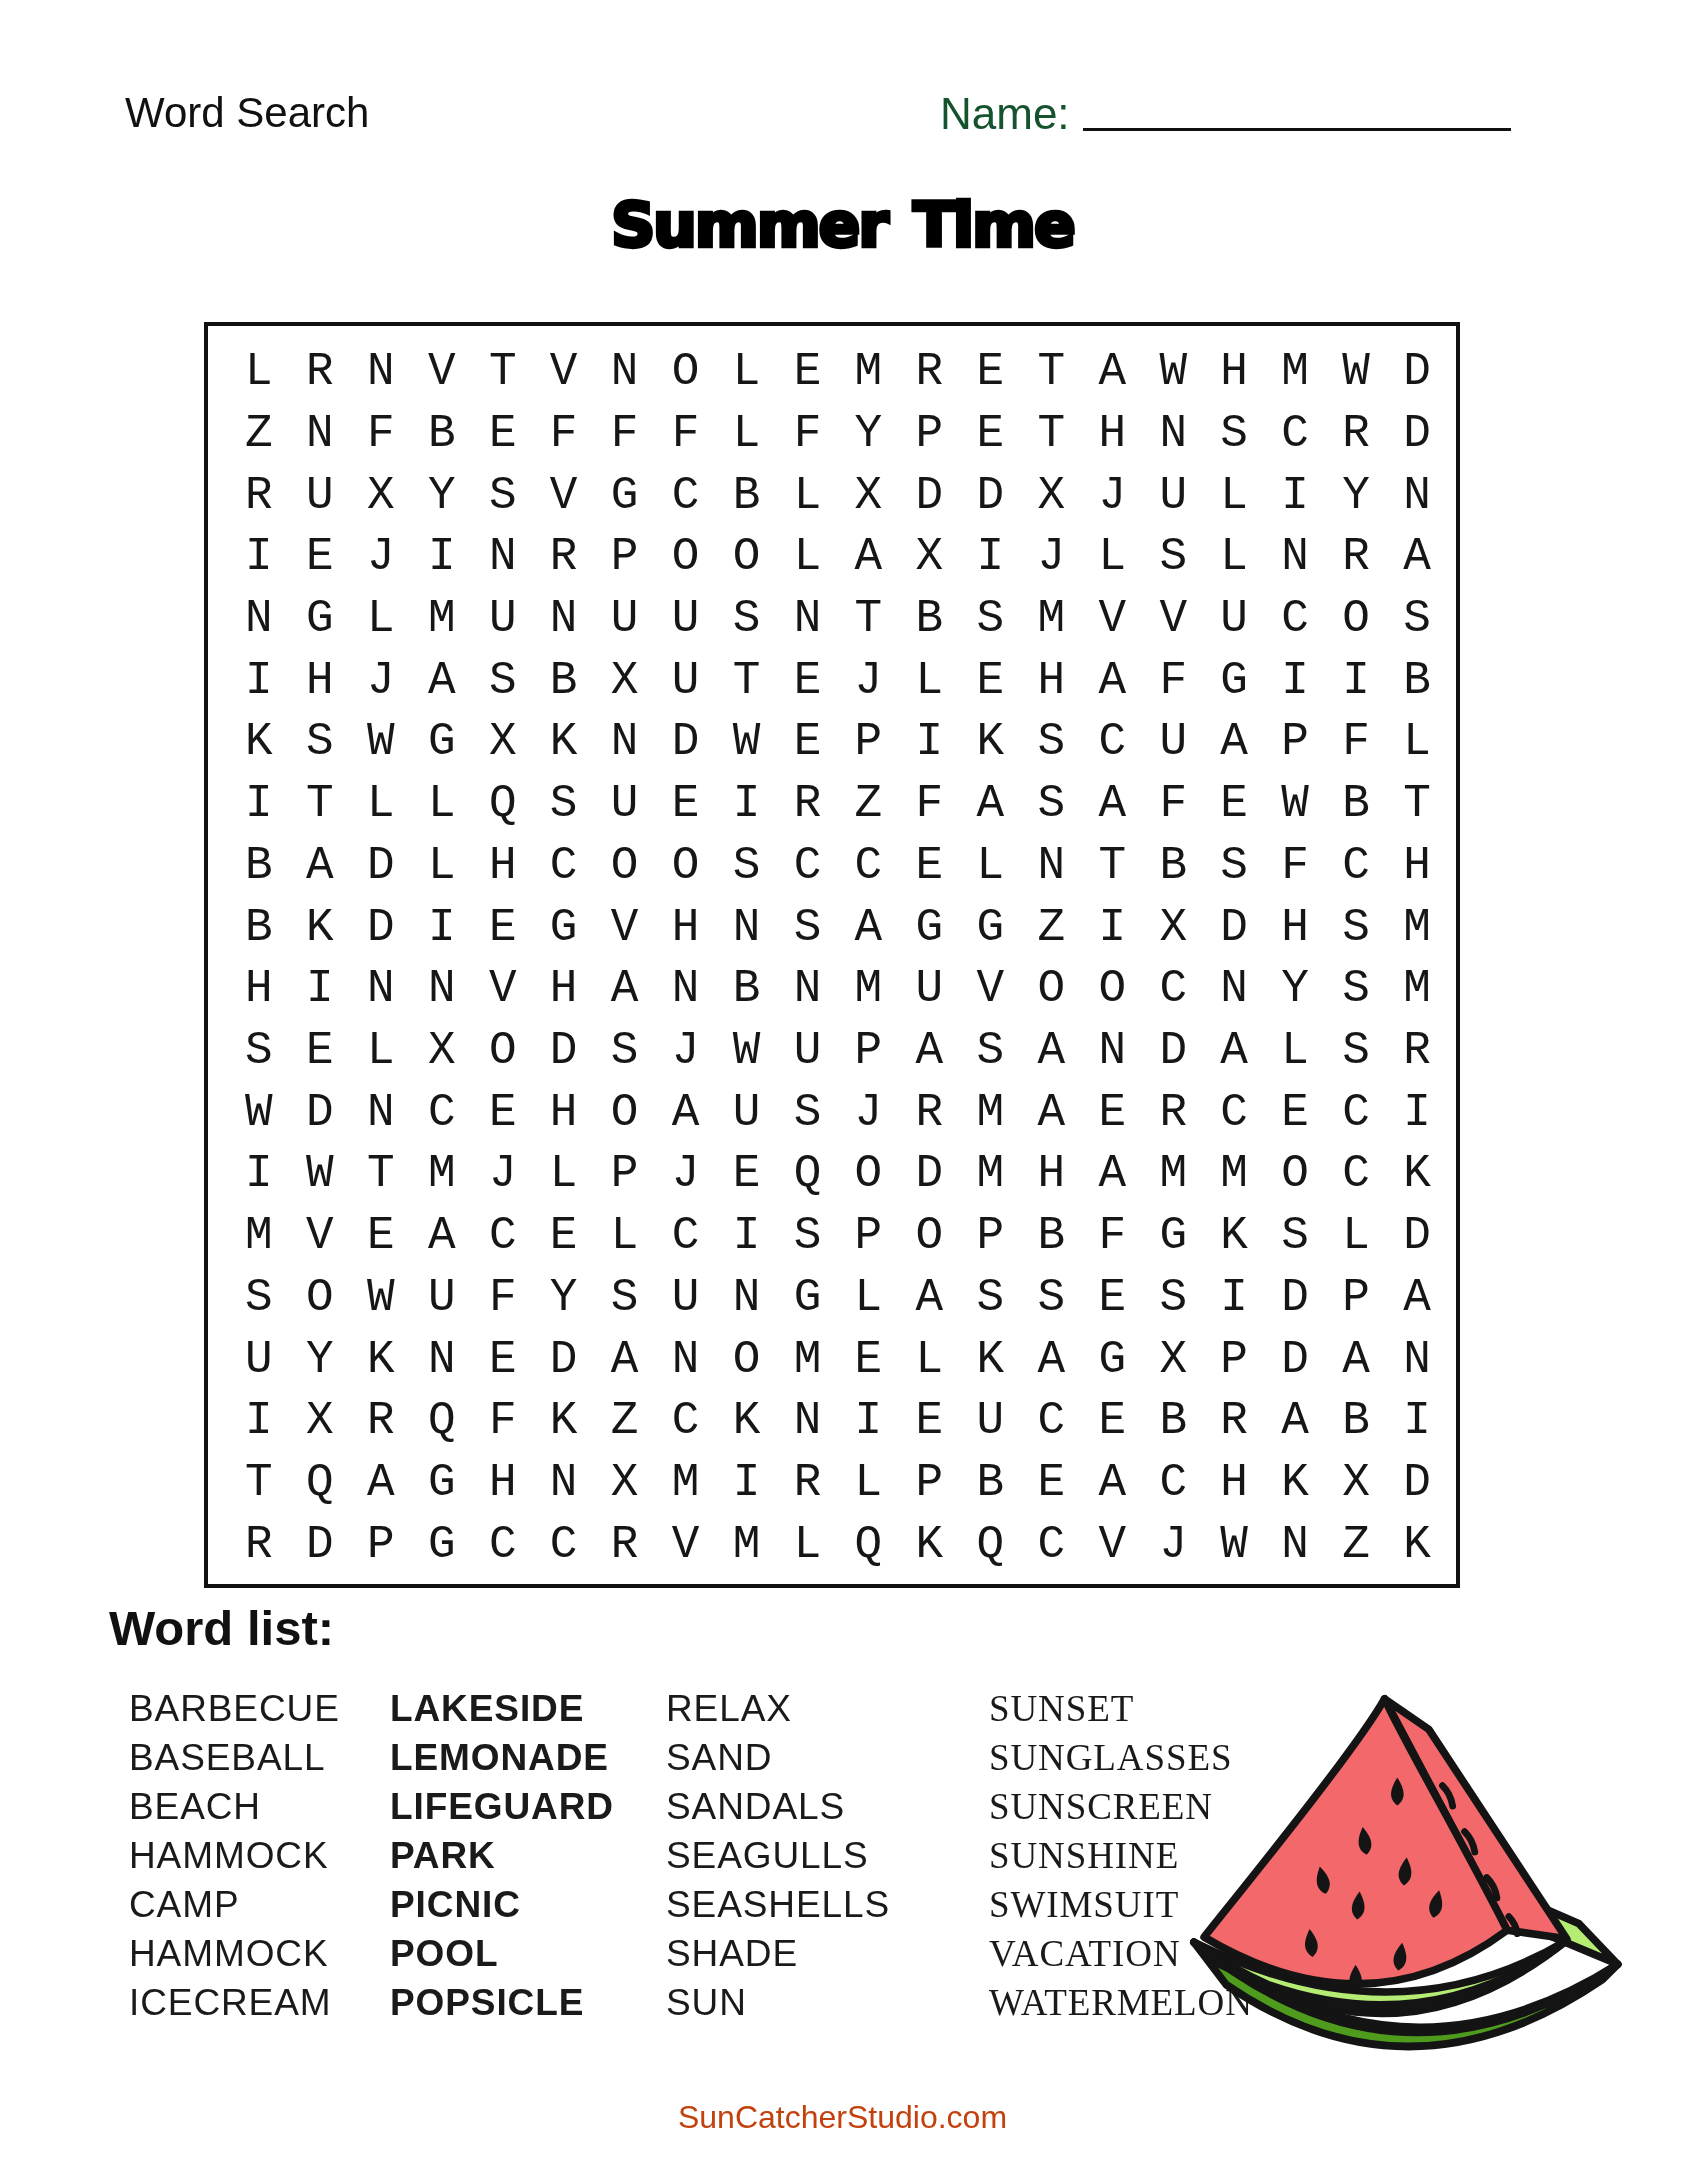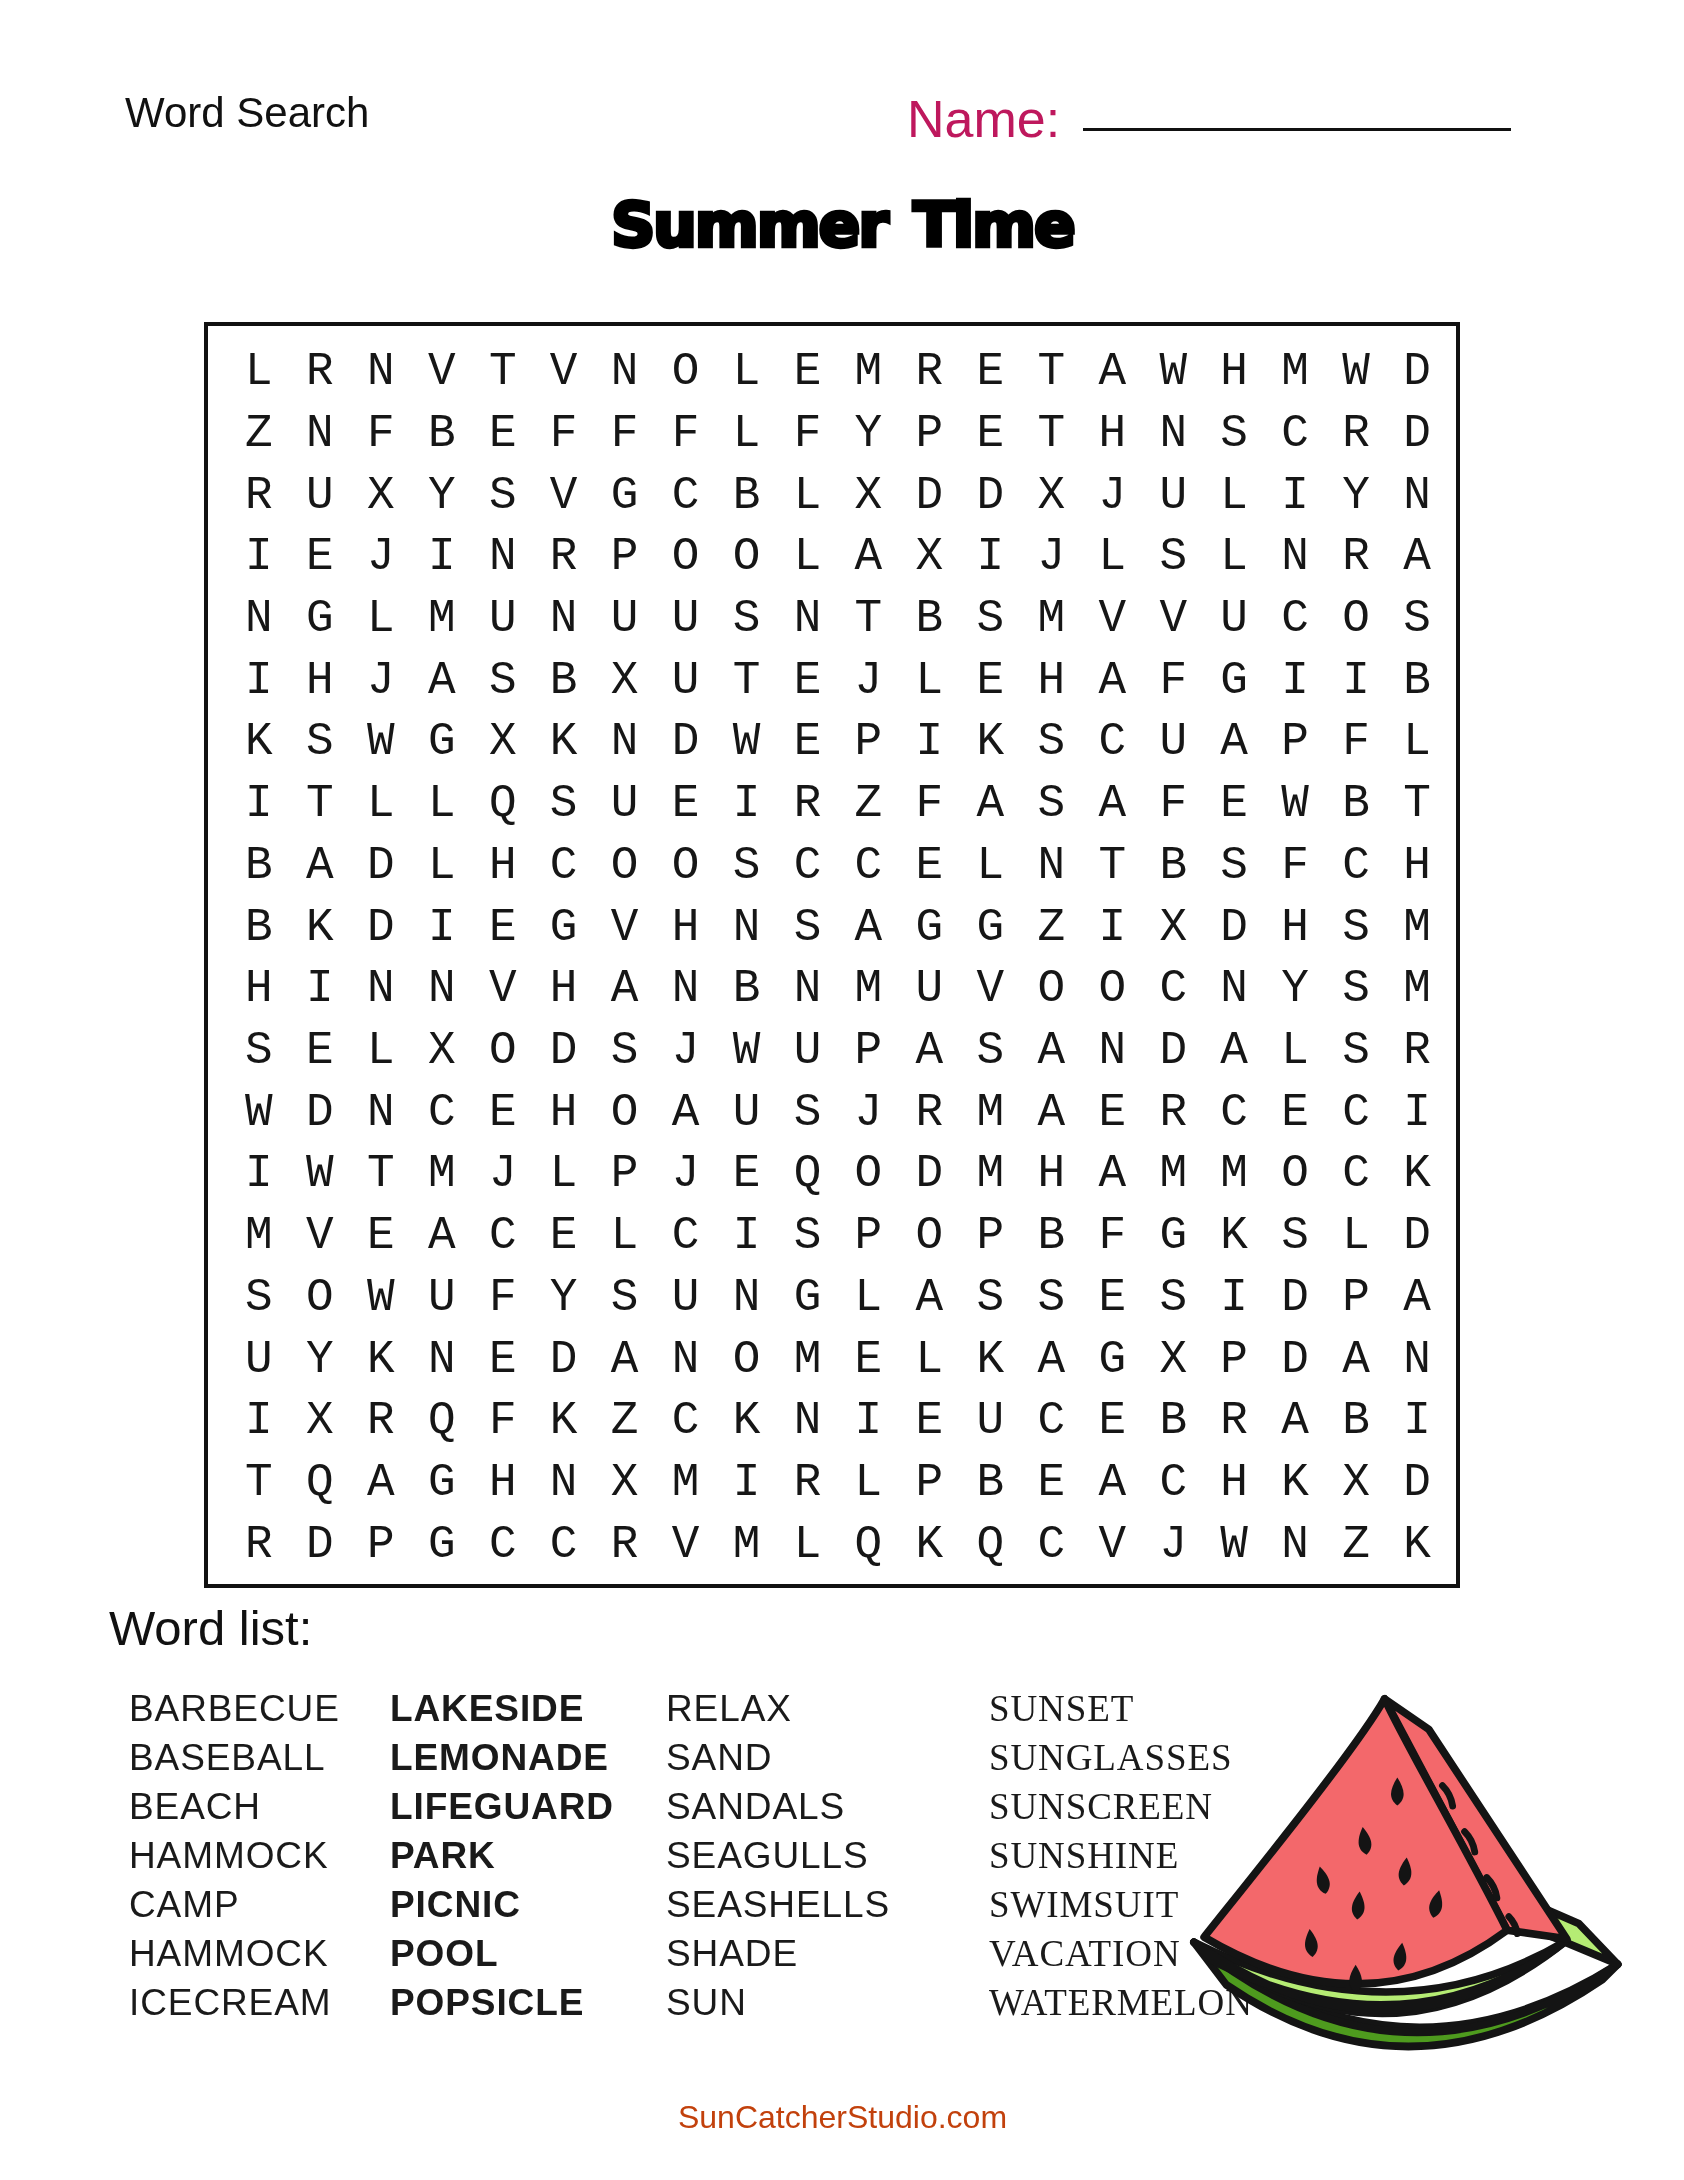--- a/index.html
+++ b/index.html
@@ -5,21 +5,21 @@
   html,body{margin:0;padding:0;background:#ffffff;}
   body{
     width:1685px;height:2181px;position:relative;overflow:hidden;
     font-family:"Liberation Sans",sans-serif;color:#1a1a1a;
   }
   
   .doc-type{
     position:absolute;left:125px;top:89px;
     font-size:42px;font-weight:400;color:#111;
   }
-  .name-block{position:absolute;left:907px;top:89px;font-size:52px;color:#be185d;}
+  .name-block{position:absolute;left:940px;top:89px;font-size:44px;color:#14532d;}
   .name-line{
     position:absolute;left:1083px;top:128px;width:428px;height:3.4px;background:#111;
   }
   
   .page-title{
     position:absolute;left:0;top:189px;width:100%;
     text-align:center;font-family:"DejaVu Sans",sans-serif;
     font-size:61px;font-weight:bold;color:#000;
     -webkit-text-stroke:4.3px #000;letter-spacing:-1.7px;word-spacing:6.8px;
   }
@@ -29,21 +29,21 @@
     width:1256px;height:1266px;border:4.3px solid #111;box-sizing:border-box;
     display:grid;grid-template-columns:repeat(20,1fr);grid-template-rows:repeat(20,1fr);
     padding:15.3px 8.5px 8.5px 20.4px;
   }
   .cell{
     display:flex;align-items:center;justify-content:center;
     font-family:"Liberation Mono",monospace;font-size:46px;line-height:1;color:#161616;
   }
   
   .word-list-heading{
-    position:absolute;left:109px;top:1600px;font-size:49px;color:#111;
+    position:absolute;left:109px;top:1600px;font-size:49px;color:#111;font-weight:bold;
   }
   .word-col{position:absolute;top:1668px;margin-top:16px;}
   .word-col-0{left:129px;}
   .word-col-1{left:390px;font-weight:bold;}
   .word-col-2{left:666px;}
   .word-col-3{left:989px;font-family:Liberation Serif, serif;}
   .word{
     height:49px;display:flex;align-items:center;
     font-size:37px;letter-spacing:0.9px;color:#1a1a1a;white-space:nowrap;
   }

